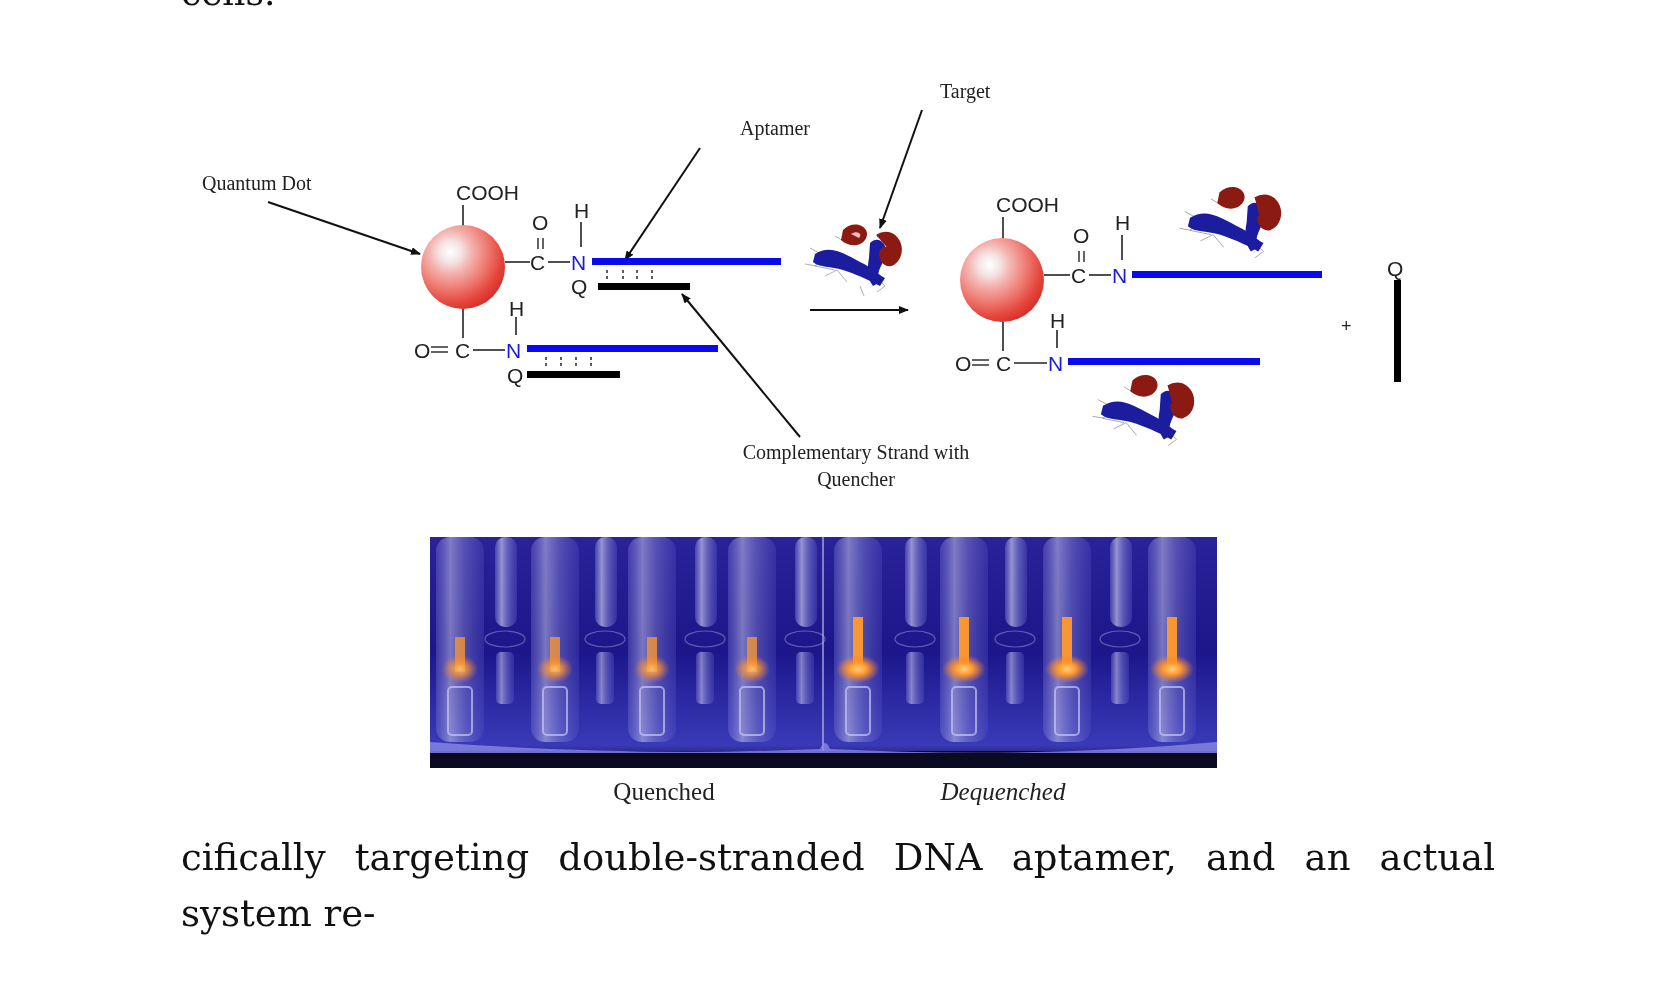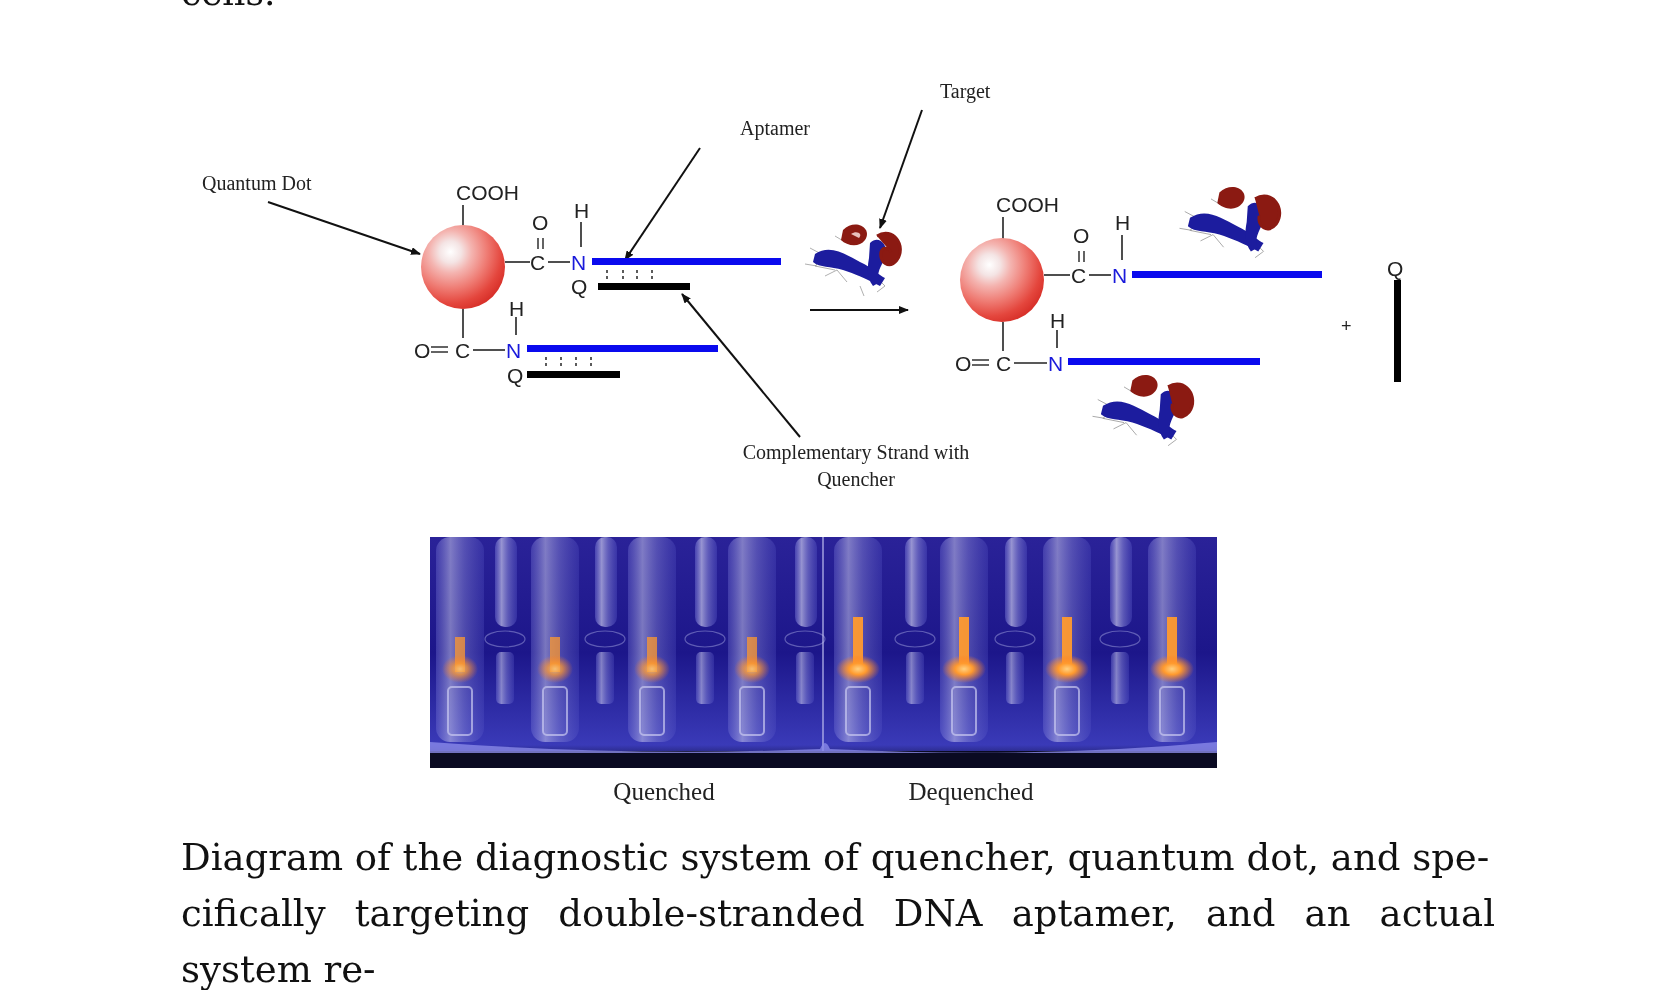--- a/index.html
+++ b/index.html
@@ -235,19 +235,18 @@
         <ellipse cx="742" cy="132" rx="22" ry="14" fill="url(#glowGrad)" opacity="1"></ellipse>
         <rect x="730" y="150" width="24" height="48" rx="4" fill="none" stroke="#c8c8f0" stroke-width="2" opacity="0.7"></rect>
         <line x1="393" y1="0" x2="393" y2="214" stroke="#c0c0f0" stroke-width="2" opacity="0.6"></line>
       </g>
     <rect x="0" y="214" width="787" height="17" fill="#0a0a22"></rect>
     <path d="M0,205 Q200,220 390,212 Q395,200 400,212 Q600,222 787,205 L787,216 L0,216 Z" fill="#8a8ae8" opacity="0.8"></path>
   </svg>
 </div>
 
 <div class="photo-label" style="left:664px;">Quenched</div>
-<div class="photo-label" style="left:971px;">Dequenched</div>
+<div class="photo-label" style="left:1003px;font-style:italic;">Dequenched</div>
 
 <p class="caption">
-  <span>Diagram of the diagnostic system of quencher, quantum dot, and spe-</span>
   <span>cifically targeting double-stranded DNA aptamer, and an actual system re-</span>
 
 </p>
 
 </body></html>

